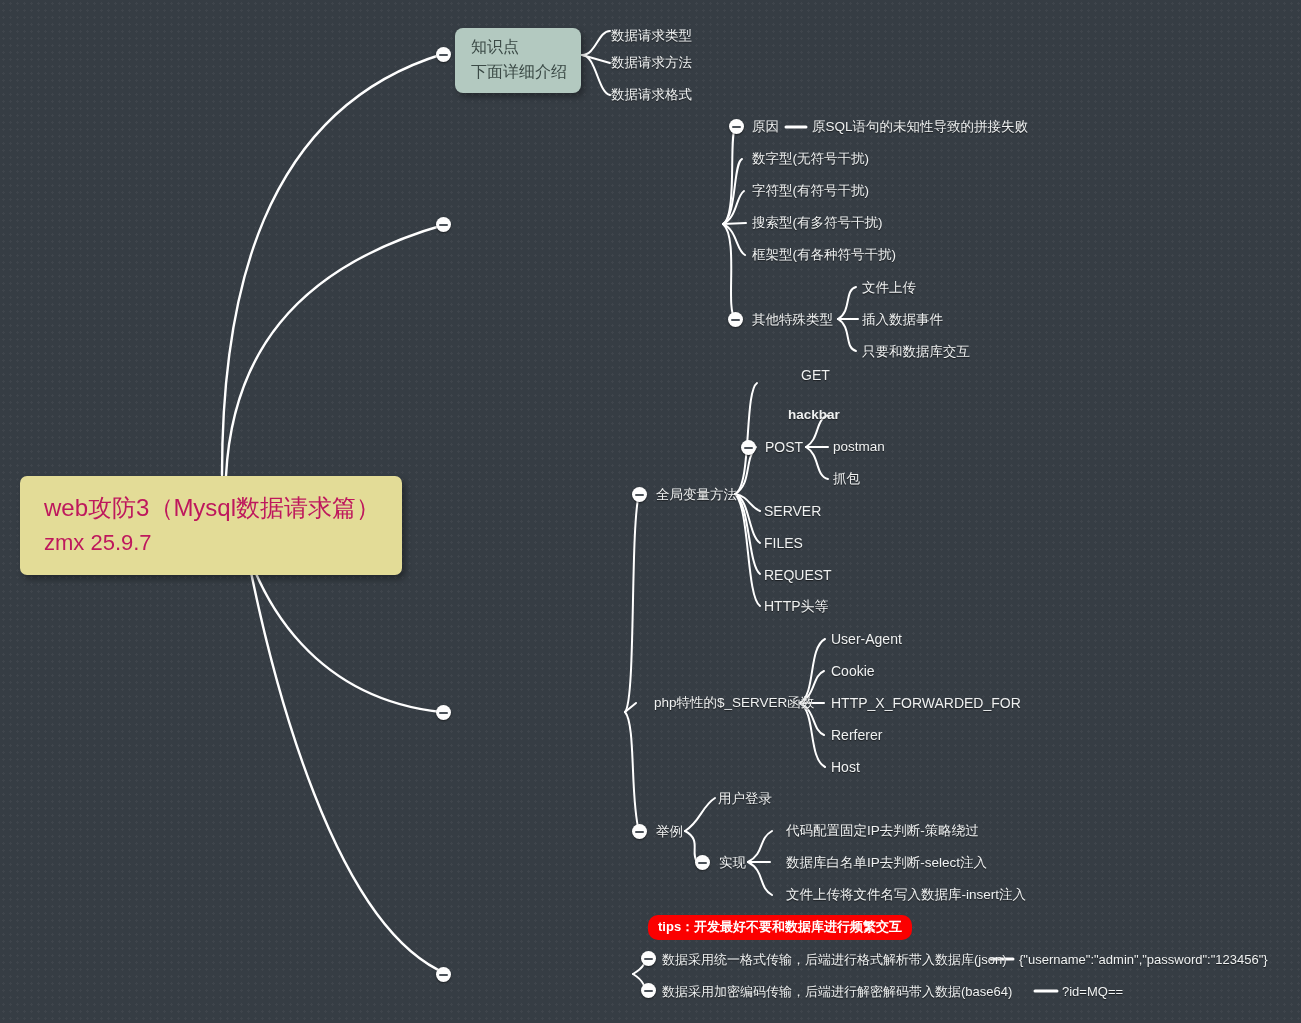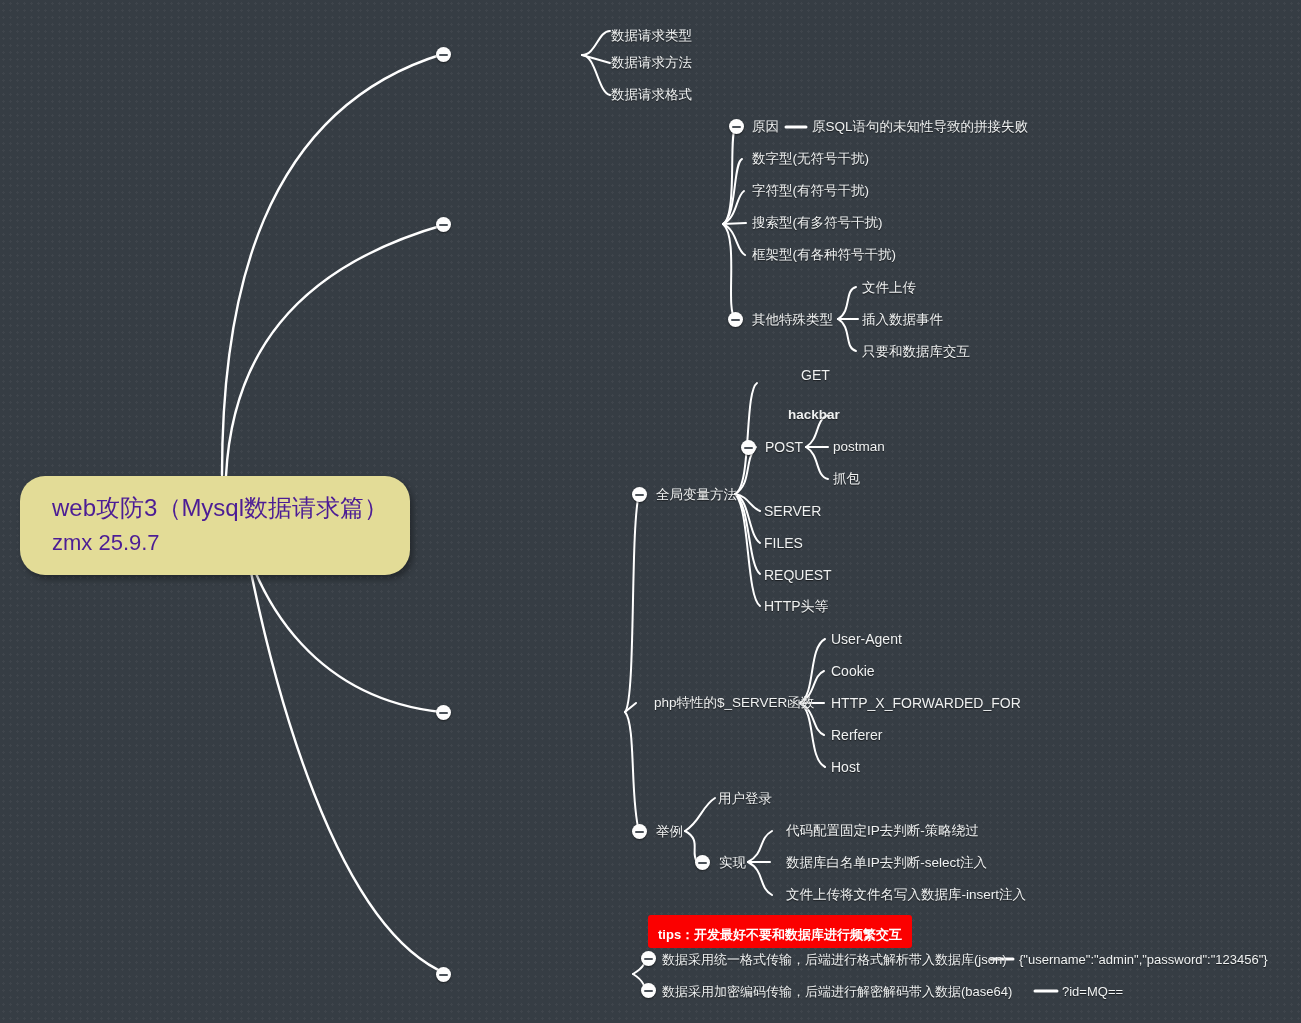--- a/index.html
+++ b/index.html
@@ -14,23 +14,23 @@
     position:relative;
     -webkit-font-smoothing:antialiased;
   }
   #canvas{position:absolute;inset:0;width:1301px;height:1023px;}
   svg#wires{position:absolute;left:0;top:0;width:1301px;height:1023px;pointer-events:none;}
   .node{position:absolute;box-sizing:border-box;}
 
   
   .root{
     background:#e3dc97;
-    border-radius:25px;
-    color:#4c1d95;
-    padding:14px 22px 16px 32px;
+    border-radius:7px;
+    color:#be185d;
+    padding:14px 22px 16px 24px;
     line-height:1.5;
     font-size:24px;
     box-shadow:3px 4px 6px rgba(0,0,0,.35);
     white-space:nowrap;
   }
   .root .l2{font-size:22px;}
 
   
   .topic{
     background:#b3c9c0;
@@ -54,22 +54,22 @@
   }
   .label.big{font-size:14px;}
   .label.sm{font-size:13px;}
 
   
   .tips{
     background:#fb0000;
     color:#ffffff;
     font-size:13px;
     font-weight:bold;
-    padding:12px 10px 5px 10px;
-    border-radius:3px;
+    padding:4px 10px 5px 10px;
+    border-radius:10px;
     white-space:nowrap;
     line-height:1.2;
   }
 
   
   .handle{
     position:absolute;
     width:15px;height:15px;
     border-radius:50%;
     background:#fdfdfd;
@@ -150,20 +150,24 @@
       <path d="M991,959 L1013,959" stroke-width="3"></path>
       <path d="M1035,991 L1057,991" stroke-width="3"></path>
     </g>
   </svg>
 
   <div class="node root" style="left:20px;top:476px;">
     <div>web攻防3（Mysql数据请求篇）</div>
     <div class="l2">zmx 25.9.7</div>
   </div>
 
+  <div class="node topic" style="left:455px;top:28px;">
+    <div>知识点</div>
+    <div>下面详细介绍</div>
+  </div>
   <div class="handle" style="left:436px;top:47px;"></div>
 
   <div class="node label" style="left:611px;top:29px;text-align:right;">数据请求类型</div>
   <div class="node label" style="left:611px;top:56px;">数据请求方法</div>
   <div class="node label" style="left:611px;top:88px;">数据请求格式</div>
 
   <div class="handle" style="left:436px;top:217px;"></div>
 
   <div class="handle" style="left:729px;top:119px;"></div>
   <div class="node label" style="left:752px;top:120px;">原因</div>

